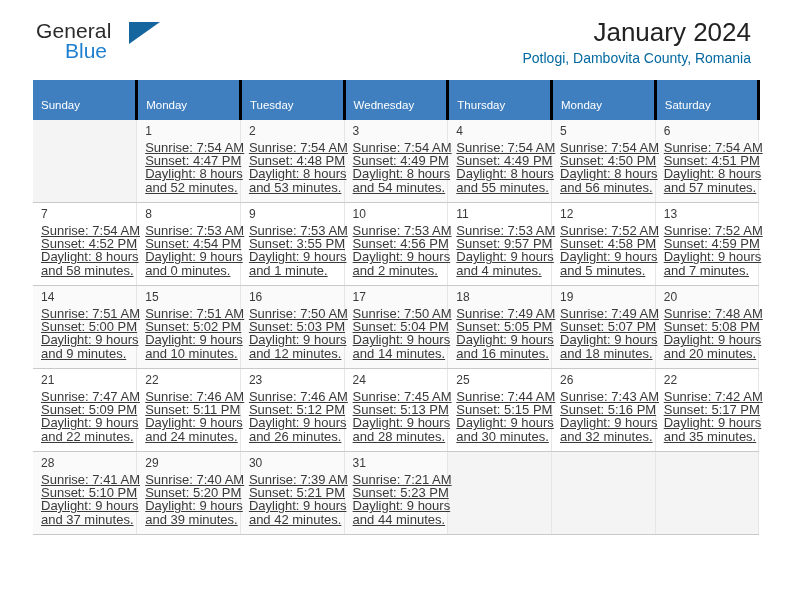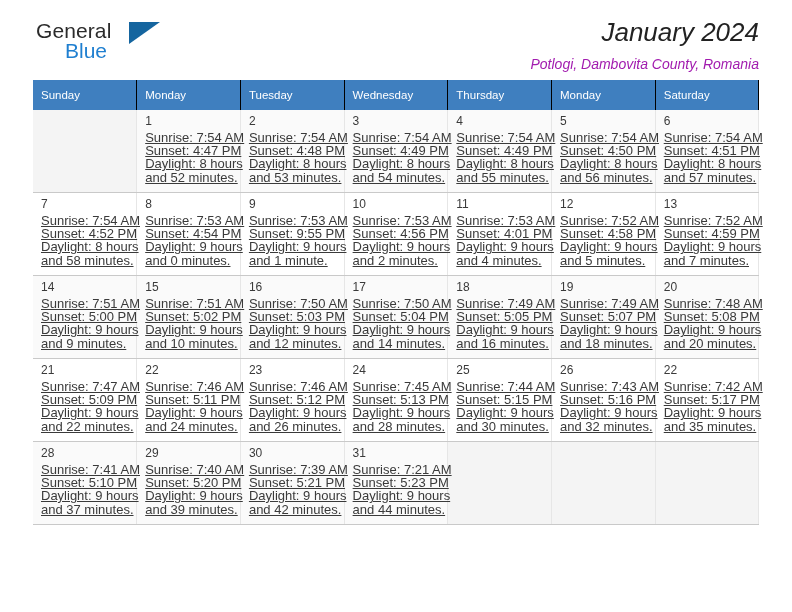--- a/index.html
+++ b/index.html
@@ -55,58 +55,56 @@
     left: 93px;
     top: 2px;
     width: 0;
     height: 0;
     border-left: 31px solid #15659f;
     border-bottom: 22px solid transparent;
   }
 
   .titles {
     position: absolute;
-    right: 0px;
+    right: 8px;
     top: 16px;
     text-align: right;
-    font-style: italic;
   }
   .cal-title {
     font-size: 26px;
     color: #222222;
     line-height: 32px;
     white-space: nowrap;
   }
   .cal-subtitle {
     font-size: 14px;
-    color: #a21caf;
+    color: #0369a1;
     line-height: 20px;
-    margin-top: 6px;
     white-space: nowrap;
     text-align: center;
   }
 
   
   table.calendar {
     border-collapse: collapse;
     table-layout: fixed;
     width: 726px;
     margin-top: 2px;
   }
   table.calendar col { width: 103.71px; }
 
   thead th {
     background: #3f7fbf;
     color: #ffffff;
     font-size: 11.5px;
     font-weight: normal;
     text-align: left;
-    padding: 6px 0 6px 8px;
+    padding: 16px 0 6px 8px;
     height: 18px;
-    border-right: 1px solid #000000;
+    border-right: 3px solid #000000;
   }
 
   tbody td {
     vertical-align: top;
     height: 82px;
     padding: 0;
     border-bottom: 1px solid #c9c9c9;
     border-right: 1px solid #e6e6e6;
     background: #ffffff;
   }
@@ -263,21 +261,21 @@
                 <div>Daylight: 9 hours</div>
                 <div>and 0 minutes.</div>
               </div>
             </div>
           </td>
           <td>
             <div class="cell">
               <div class="daynum">9</div>
               <div class="info">
                 <div>Sunrise: 7:53 AM</div>
-                <div>Sunset: 9:55 PM</div>
+                <div>Sunset: 3:55 PM</div>
                 <div>Daylight: 9 hours</div>
                 <div>and 1 minute.</div>
               </div>
             </div>
           </td>
           <td>
             <div class="cell">
               <div class="daynum">10</div>
               <div class="info">
                 <div>Sunrise: 7:53 AM</div>
@@ -285,21 +283,21 @@
                 <div>Daylight: 9 hours</div>
                 <div>and 2 minutes.</div>
               </div>
             </div>
           </td>
           <td>
             <div class="cell">
               <div class="daynum">11</div>
               <div class="info">
                 <div>Sunrise: 7:53 AM</div>
-                <div>Sunset: 4:01 PM</div>
+                <div>Sunset: 9:57 PM</div>
                 <div>Daylight: 9 hours</div>
                 <div>and 4 minutes.</div>
               </div>
             </div>
           </td>
           <td>
             <div class="cell">
               <div class="daynum">12</div>
               <div class="info">
                 <div>Sunrise: 7:52 AM</div>

